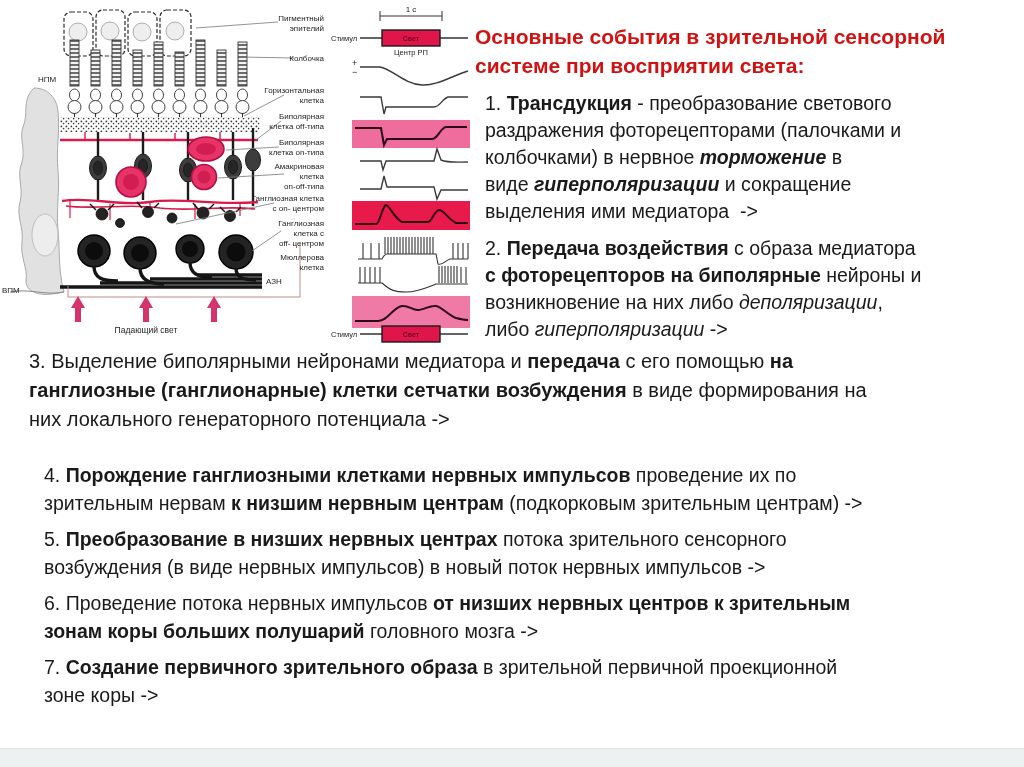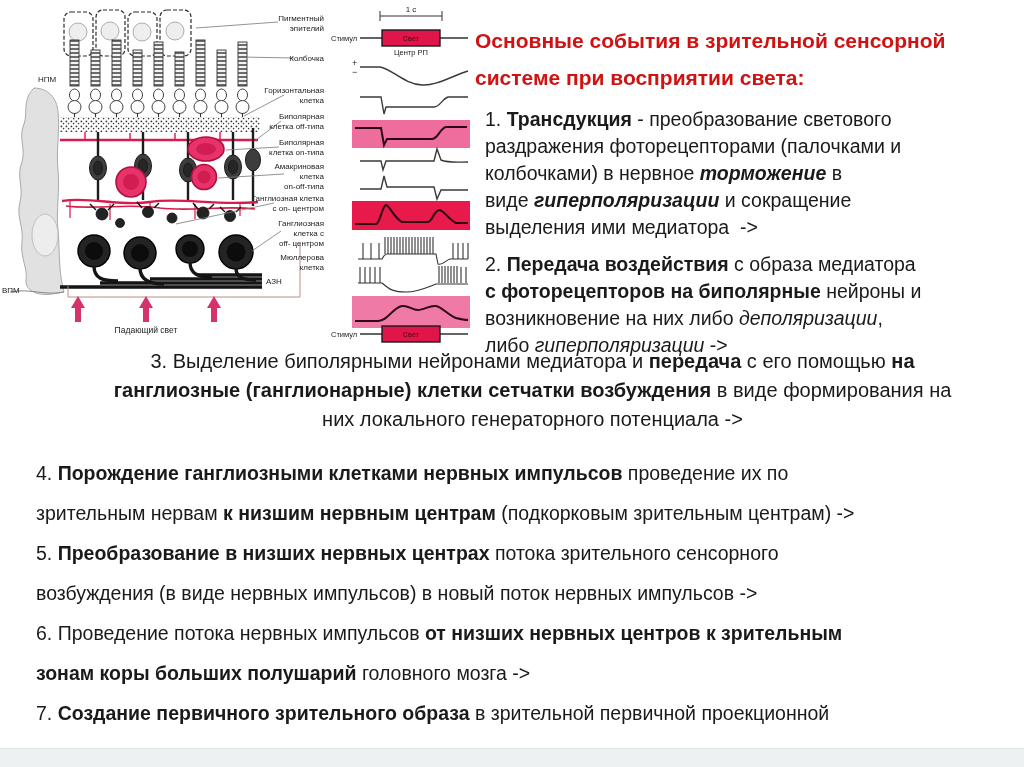--- a/index.html
+++ b/index.html
@@ -7,28 +7,28 @@
     width:1024px;height:767px;position:relative;background:#ffffff;
     font-family:"Liberation Sans","DejaVu Sans",sans-serif;color:#1a1a1a;
     overflow:hidden;
   }
   .b{font-weight:bold;}
   .i{font-style:italic;}
   #retina-wrap{position:absolute;left:0;top:0;width:335px;height:345px;}
   #traces-wrap{position:absolute;left:330px;top:0;width:140px;height:345px;}
   #right-col{position:absolute;left:475px;top:22px;width:545px;}
   #right-col .title{
-    color:#d01212;font-weight:bold;font-size:21px;line-height:37px;
+    color:#d01212;font-weight:bold;font-size:21px;line-height:29px;
     white-space:pre-wrap;margin:0 0 1px 0;
   }
   #right-col p{font-size:19.5px;line-height:27px;margin:10px;white-space:pre-wrap;}
-  #mid-col{position:absolute;left:40px;top:347px;width:985px;text-align:center;}
+  #mid-col{position:absolute;left:29px;top:347px;width:985px;}
   #mid-col p{font-size:20px;line-height:29px;margin:0;white-space:pre-wrap;}
   #bottom-col{position:absolute;left:36px;top:453px;width:985px;}
-  #bottom-col p{font-size:19.5px;line-height:40px;margin:0;white-space:pre-wrap;}
+  #bottom-col p{font-size:19.5px;line-height:28px;margin:8px;white-space:pre-wrap;}
   #footer-strip{
     position:absolute;left:0;top:748px;width:1024px;height:19px;
     background:#eef1f2;border-top:1px solid #dfe5e6;
   }
   svg text{font-family:"Liberation Sans","DejaVu Sans",sans-serif;}
 </style>
 </head>
 <body>
 
 <div id="retina-wrap">

